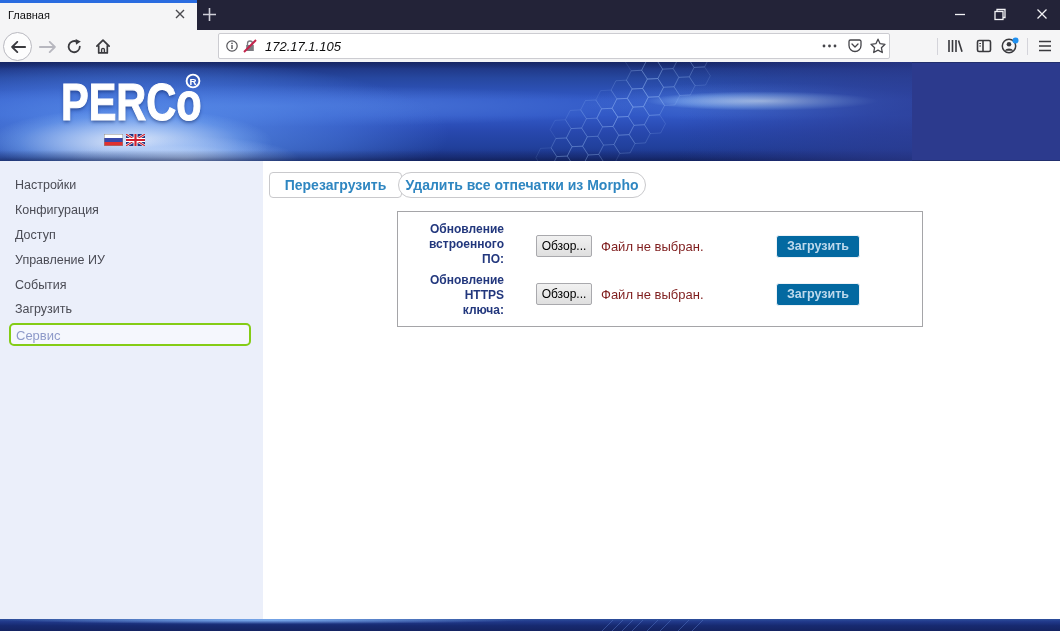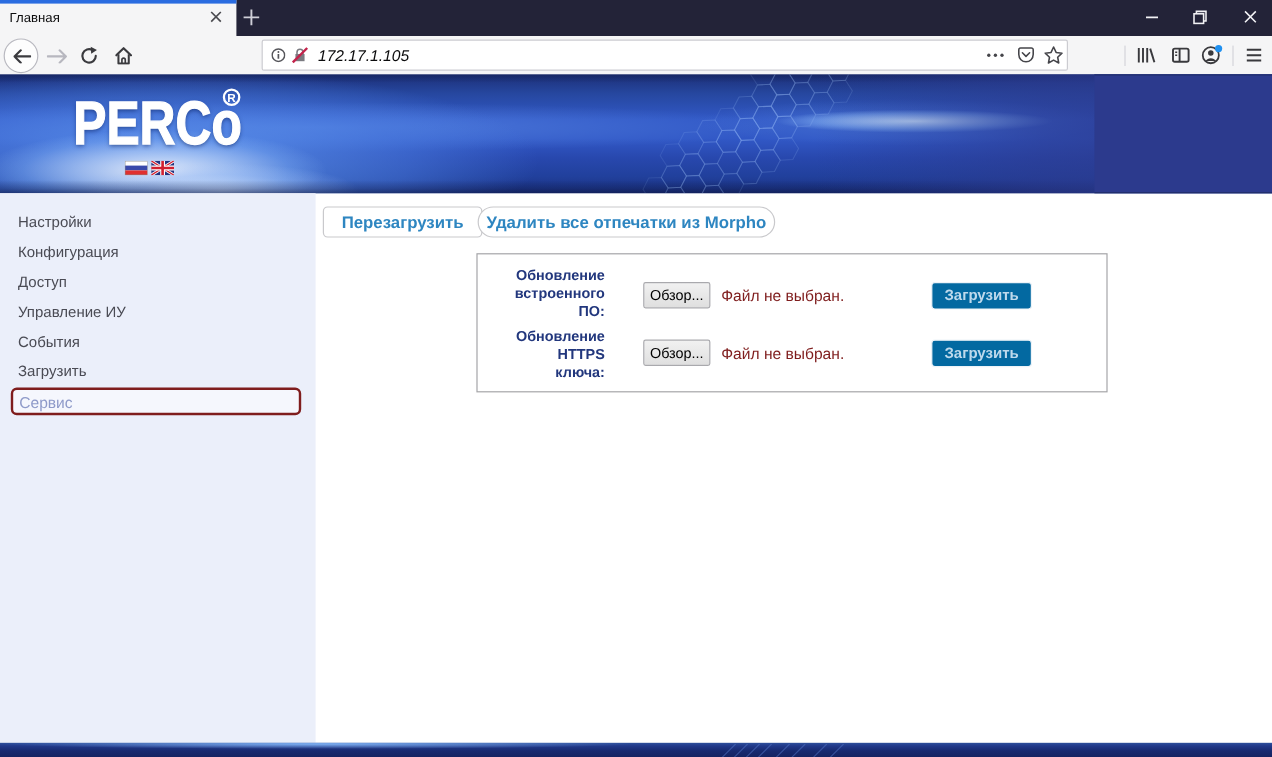--- a/index.html
+++ b/index.html
@@ -34,21 +34,21 @@
     linear-gradient(to bottom, #1c2f78 0%, #26479f 16%, #3158c6 38%, #3158c6 54%, #2848ae 70%, #21409c 86%, #1a3080 100%);
 }
 #bannerflat { position:absolute; left:912px; top:62px; width:148px; height:99px; background:#2c3a8d; border-top:1px solid #222f6e; border-bottom:1px solid #222f6e;}
 #logo { position:absolute; left:61px; top:73px; color:#fff; font-size:51px; font-weight:bold; transform:scaleX(0.813); transform-origin:left top; text-shadow:0 2px 4px rgba(10,30,90,0.55); -webkit-text-stroke:1.1px #fff; }
 #rsym { position:absolute; left:185px; top:73px; width:16px; height:16px; }
 #flag-ru { position:absolute; left:104px; top:134px; width:19px; height:12px; }
 #flag-uk { position:absolute; left:126px; top:134px; width:19px; height:12px; }
 
 #sidebar { position:absolute; left:0; top:161px; width:263px; height:458px; background:#ebeffa; }
 .mitem { position:absolute; left:15px; font-size:12.5px; color:#4a4b54; }
-#service { position:absolute; left:9px; top:323px; width:242px; height:23px; border:2px solid #7f1d1d; border-radius:5px; background:#f5f7fd; }
+#service { position:absolute; left:9px; top:323px; width:242px; height:23px; border:2px solid #84cc16; border-radius:5px; background:#f5f7fd; }
 #service span { position:absolute; left:5px; top:3px; font-size:13px; color:#8e9ac9; }
 .topbtn { position:absolute; top:172px; height:26px; background:#fff; border:1px solid #c9c9cc; border-radius:4px; font-weight:bold; font-size:14px; color:#2e86c1; text-align:center; line-height:24px; font-family:"Liberation Sans", sans-serif;}
 #btn1 { left:269px; width:133px; }
 #btn2 { left:398px; width:248px;border-radius:13px; }
 #formbox { position:absolute; left:397px; top:211px; width:526px; height:116px; border:1px solid #a5a5a8; background:#fff; }
 .lbl { position:absolute; width:107px; text-align:right; font-size:12px; font-weight:bold; color:#22377d; line-height:15px; }
 .filebtn { position:absolute; left:536px; width:56px; height:22px; background:linear-gradient(to bottom,#f1f1f1,#dfdfdf); border:1px solid #a9a9ad; border-radius:2px; font-size:12px; color:#000; text-align:center; line-height:20px; }
 .filetxt { position:absolute; left:601px; font-size:13px; color:#7f1d1d; }
 .upbtn { position:absolute; left:776px; width:84px; height:23px; background:#0369a1; border:1px solid #edf3f8; border-radius:3px; font-weight:bold; font-size:12.5px; color:#bdd9ec; text-align:center; line-height:21px; }
 

